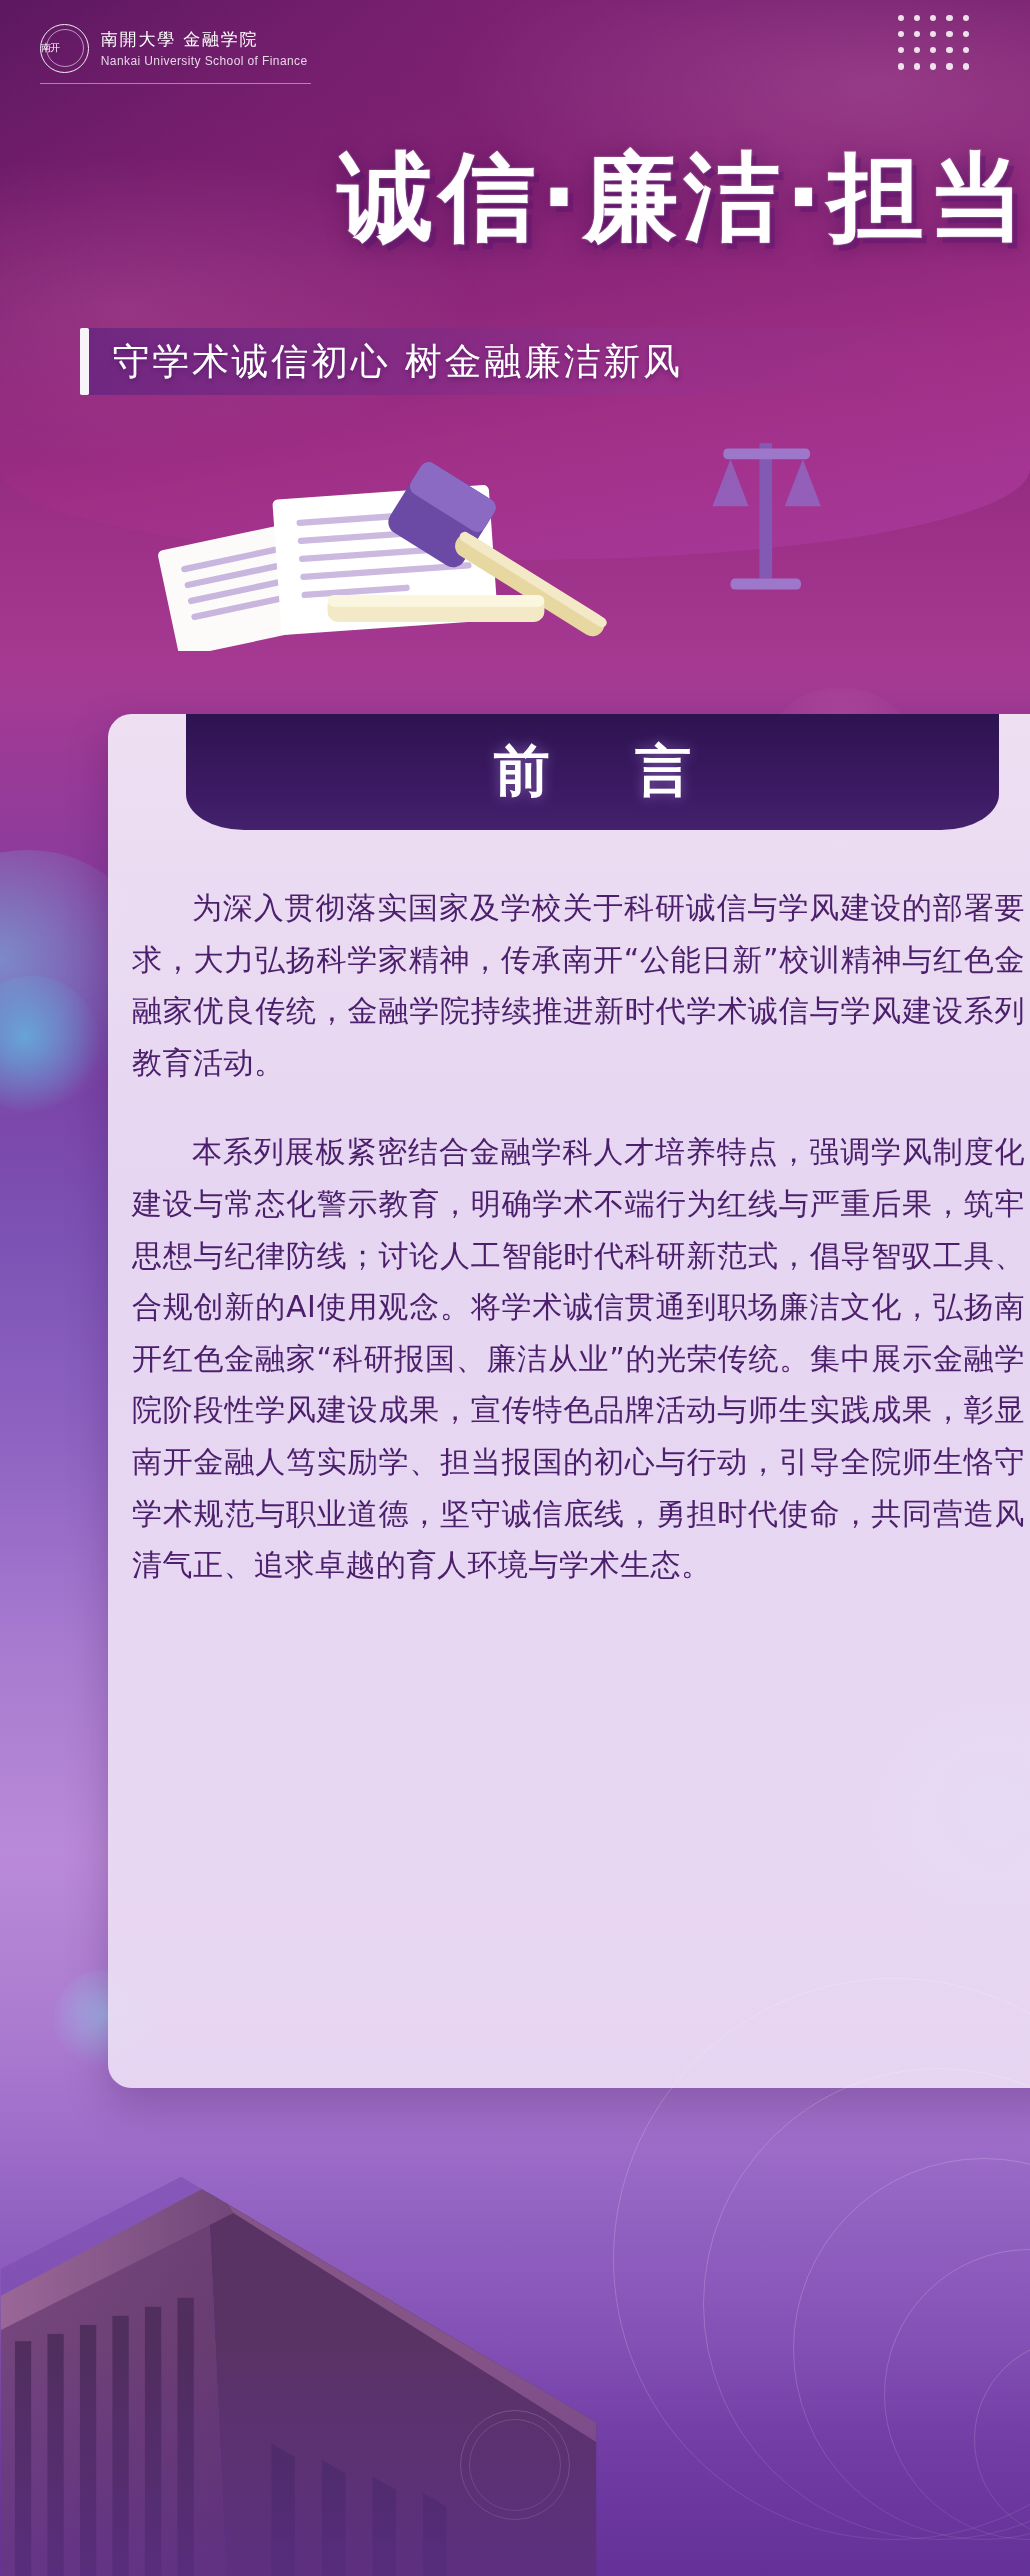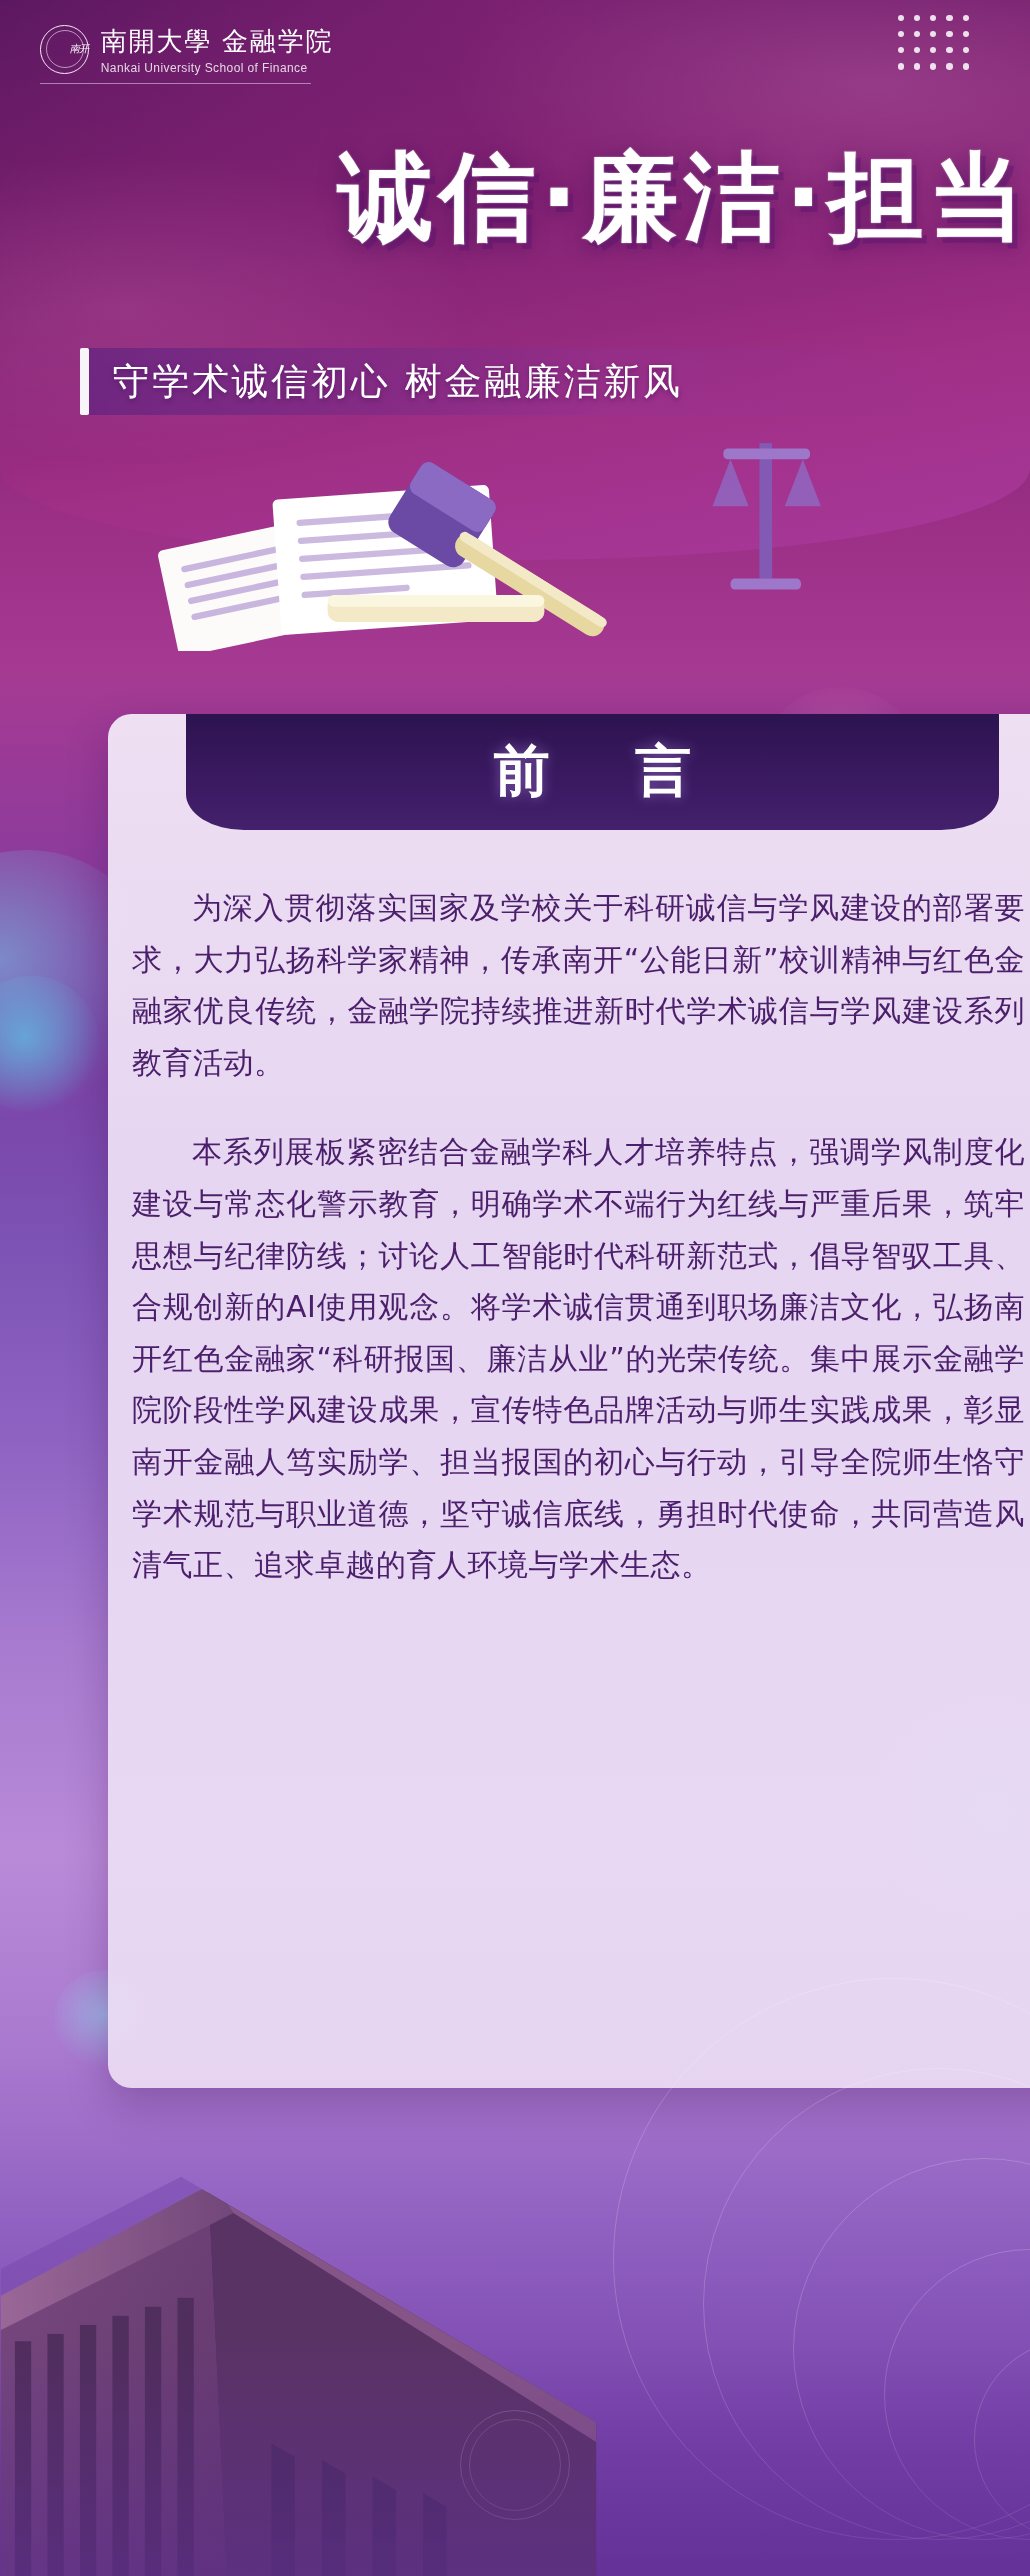--- a/index.html
+++ b/index.html
@@ -112,42 +112,41 @@
     display: flex;
     align-items: center;
     gap: 11.8px;
   }
   .logo-seal {
     width: 47px; height: 47px;
     border-radius: 50%;
     border: 1.8px solid rgba(255,255,255,0.92);
     display: flex;
     align-items: center;
-    justify-content: flex-end;
+    justify-content: flex-start;
     position: relative;
-    font-style: italic;
   }
   .logo-seal::after {
     content: "";
     position: absolute;
     left: 4.5px; top: 4.5px; right: 4.5px; bottom: 4.5px;
     border-radius: 50%;
     border: 0.9px solid rgba(255,255,255,0.55);
   }
   .logo-seal span {
     font-size: 10px;
     color: #fff;
     letter-spacing: -0.9px;
     line-height: 1.05;
     text-align: center;
     font-family: "DejaVu Sans", sans-serif;
   }
   .logo-text-cn {
     color: #ffffff;
-    font-size: 26px;
+    font-size: 17px;
     letter-spacing: 1.8px;
     font-family: "DejaVu Sans", sans-serif;
     white-space: nowrap;
   }
   .logo-text-en {
     color: rgba(255,255,255,0.82);
     font-size: 12px;
     letter-spacing: 0.4px;
     margin-top: 2.7px;
     white-space: nowrap;
@@ -186,21 +185,21 @@
     font-weight: bold;
     font-family: "DejaVu Sans", sans-serif;
     text-shadow:
       0 0 1.8px rgba(255,255,255,0.6),
       5.4px 6.3px 0 rgba(90,20,110,0.45),
       0 3.6px 20px rgba(60,10,80,0.55);
   }
 
   .subtitle-bar {
     position: absolute;
-    left: 80px; top: 348px;
+    left: 80px; top: 328px;
     width: 871px;
     height: 67px;
     display: flex;
     align-items: center;
     background: linear-gradient(90deg, rgba(92,34,128,0.68) 0%, rgba(140,52,150,0.30) 60%, rgba(160,60,155,0.03) 100%);
     border-radius: 2.7px;
   }
   .subtitle-accent {
     width: 9px;
     height: 67px;

